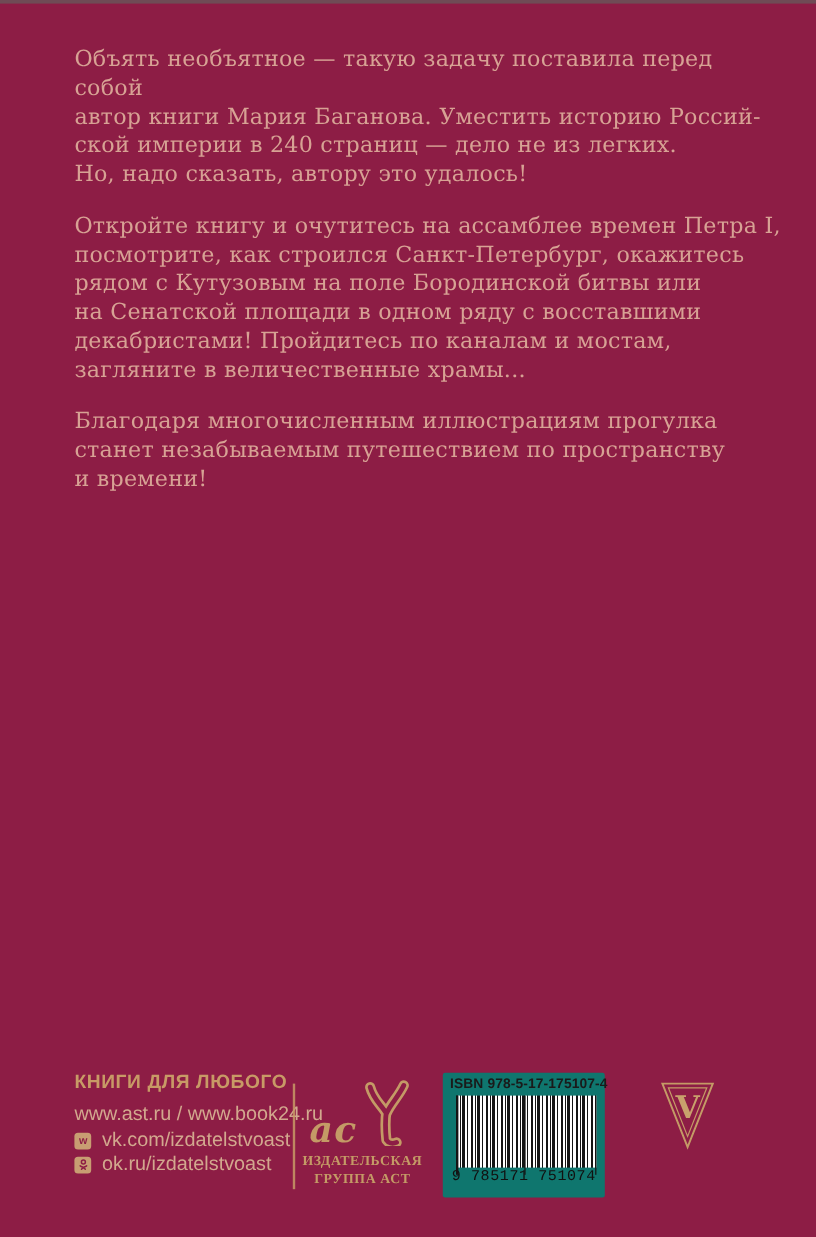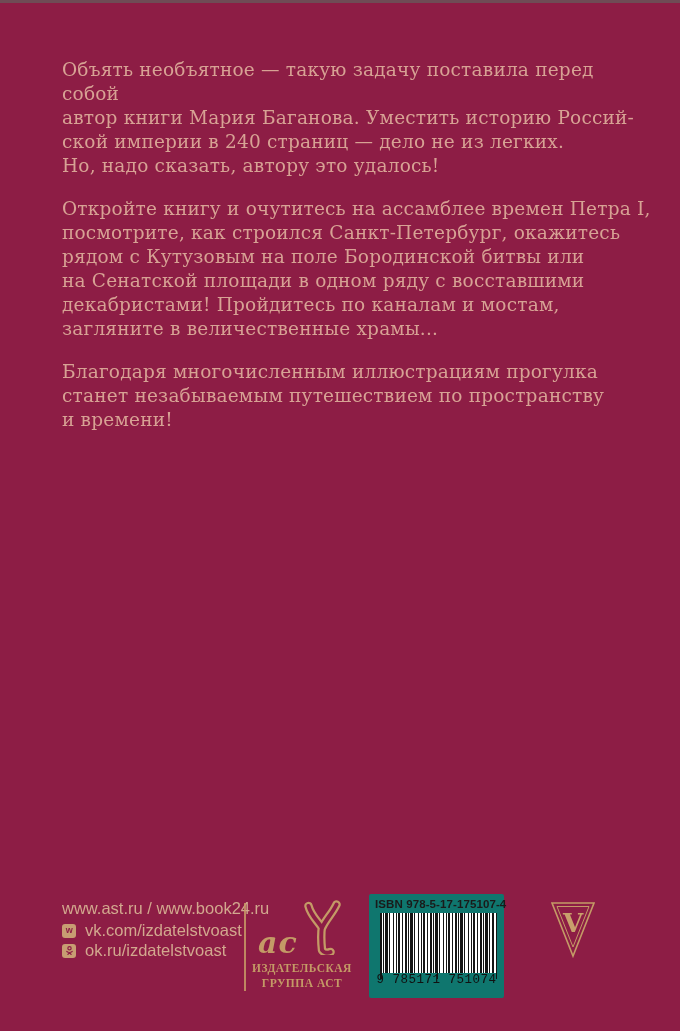--- a/index.html
+++ b/index.html
@@ -21,21 +21,21 @@
     position: absolute;
     top: 0; left: 0; right: 0;
     height: 3px;
     background: #6f4b55;
   }
 
   
   .blurb {
     position: absolute;
     left: 62px;
-    top: 58px;
+    top: 38px;
     width: 592px;
     color: #d7a294;
     font-family: "DejaVu Serif", serif;
     font-size: 18.5px;
     line-height: 24px;
     letter-spacing: 0.2px;
   }
   .blurb p {
     margin: 0 0 19px 0;
     white-space: pre-line;
@@ -211,20 +211,21 @@
 на Сенатской площади в одном ряду с восставшими
 декабристами! Пройдитесь по каналам и мостам,
 загляните в величественные храмы...</p>
     <p>Благодаря многочисленным иллюстрациям прогулка
 станет незабываемым путешествием по пространству
 и времени!</p>
   </div>
 
   <div class="footer-left">
     <div class="footer-heading">
+      <div>КНИГИ ДЛЯ ЛЮБОГО</div>
     </div>
     <div class="footer-sites">www.ast.ru / www.book24.ru</div>
     <div class="social-row">
       <span class="social-icon vk">w</span>
       <span>vk.com/izdatelstvoast</span>
     </div>
     <div class="social-row">
       <span class="social-icon ok">
         <svg width="11" height="11" viewBox="0 0 14 14" aria-hidden="true">
           <circle cx="7" cy="4.2" r="2.1" fill="none" stroke="#8d1d45" stroke-width="1.6"></circle>

